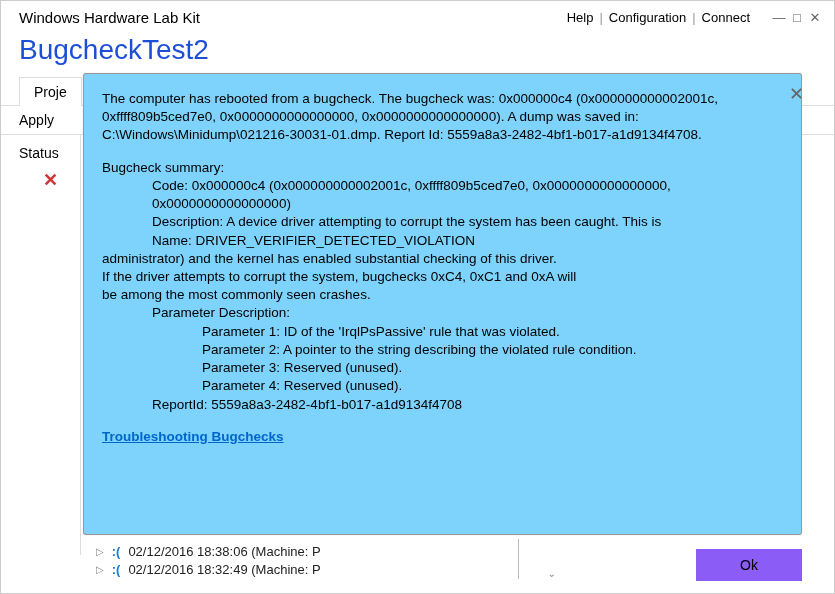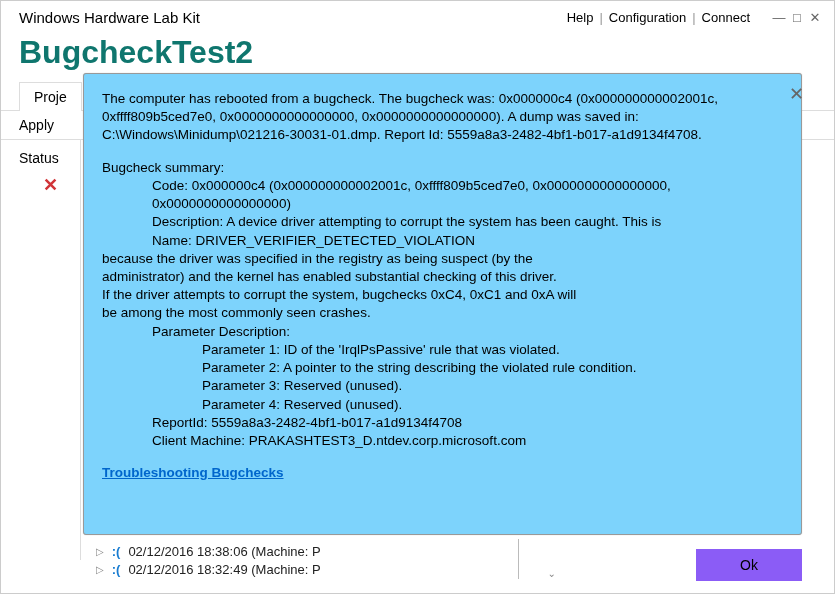--- a/index.html
+++ b/index.html
@@ -4,21 +4,21 @@
   <style>
     * { margin: 0; padding: 0; box-sizing: border-box; font-family: "Segoe UI", Arial, sans-serif; }
     body { background: #fff; width: 835px; height: 594px; overflow: hidden; border: 1px solid #ccc; position: relative; }
     .titlebar { display: flex; align-items: center; justify-content: space-between; padding: 8px 12px 4px 18px; font-size: 14px; color: #000; }
     .titlebar-left { font-size: 15px; }
     .titlebar-right { display: flex; align-items: flex-end; gap: 6px; font-size: 13px; margin-left: 32px; }
     .tb-link { cursor: pointer; }
     .tb-sep { color: #999; }
     .win-controls { display: flex; gap: 4px; margin-left: 16px; color: #666; }
     .win-btn { width: 14px; text-align: center; cursor: pointer; font-size: 13px; }
-    .page-title { color: #0f766e; font-size: 32px; font-weight: 700; padding: 4px 18px 10px 18px; }
+    .page-title { color: #1d4ed8; font-size: 28px; font-weight: 400; padding: 4px 18px 10px 18px; }
     .tabs { border-bottom: 1px solid #ddd; padding-left: 18px; }
     .tab { display: inline-block; background: #fff; border: 1px solid #ddd; border-bottom: none; padding: 6px 14px; font-size: 14px; position: relative; top: 1px; }
     .secondary-tab { padding: 6px 14px 6px 18px; font-size: 14px; border-bottom: 1px solid #ddd; }
     .sidebar { width: 80px; border-right: 1px solid #ddd; padding: 10px 0 0 0; float: left; height: 420px; }
     .sidebar-header { font-size: 14px; padding: 0 0 8px 18px; }
     .status-x { color: #d13438; font-size: 18px; font-weight: bold; padding-left: 42px; }
     .bg-rows { position: absolute; left: 95px; bottom: 14px; font-size: 13px; color: #222; }
     .bg-rows .row { display: flex; align-items: center; gap: 8px; line-height: 18px; }
     .expander { color: #888; font-size: 10px; }
     .sad { color: #1a7dd1; font-weight: bold; }
@@ -81,29 +81,27 @@
 <div class="scroll-hint">⌄</div>
 
 <div class="modal-backdrop">
   <span class="close-x">✕</span>
   <div class="msg-box">
     <div class="msg-intro">The computer has rebooted from a bugcheck.  The bugcheck was: 0x000000c4 (0x000000000002001c, 0xffff809b5ced7e0, 0x0000000000000000, 0x0000000000000000). A dump was saved in: C:\Windows\Minidump\021216-30031-01.dmp. Report Id: 5559a8a3-2482-4bf1-b017-a1d9134f4708.</div>
     <div>Bugcheck summary:</div>
     <div class="indent-1">Code: 0x000000c4 (0x000000000002001c, 0xffff809b5ced7e0, 0x0000000000000000, 0x0000000000000000)</div>
     <div class="indent-1">Description: A device driver attempting to corrupt the system has been caught.  This is</div>
     <div class="indent-1">Name: DRIVER_VERIFIER_DETECTED_VIOLATION</div>
-    <div>because the driver was specified in the registry as being suspect (by the</div>
     <div>administrator) and the kernel has enabled substantial checking of this driver.</div>
     <div>If the driver attempts to corrupt the system, bugchecks 0xC4, 0xC1 and 0xA will</div>
     <div>be among the most commonly seen crashes.</div>
     <div class="indent-1">Parameter Description:</div>
     <div class="indent-2">Parameter 1: ID of the 'IrqlPsPassive' rule that was violated.</div>
     <div class="indent-2">Parameter 2: A pointer to the string describing the violated rule condition.</div>
     <div class="indent-2">Parameter 3: Reserved (unused).</div>
     <div class="indent-2">Parameter 4: Reserved (unused).</div>
     <div class="indent-1">ReportId: 5559a8a3-2482-4bf1-b017-a1d9134f4708</div>
-    <div class="indent-1">Client Machine: PRAKASHTEST3_D.ntdev.corp.microsoft.com</div>
     <a class="ts-link">Troubleshooting Bugchecks</a>
   </div>
   <div class="btn-row">
     <button class="ok-btn">Ok</button>
   </div>
 </div>
 
 </body></html>

